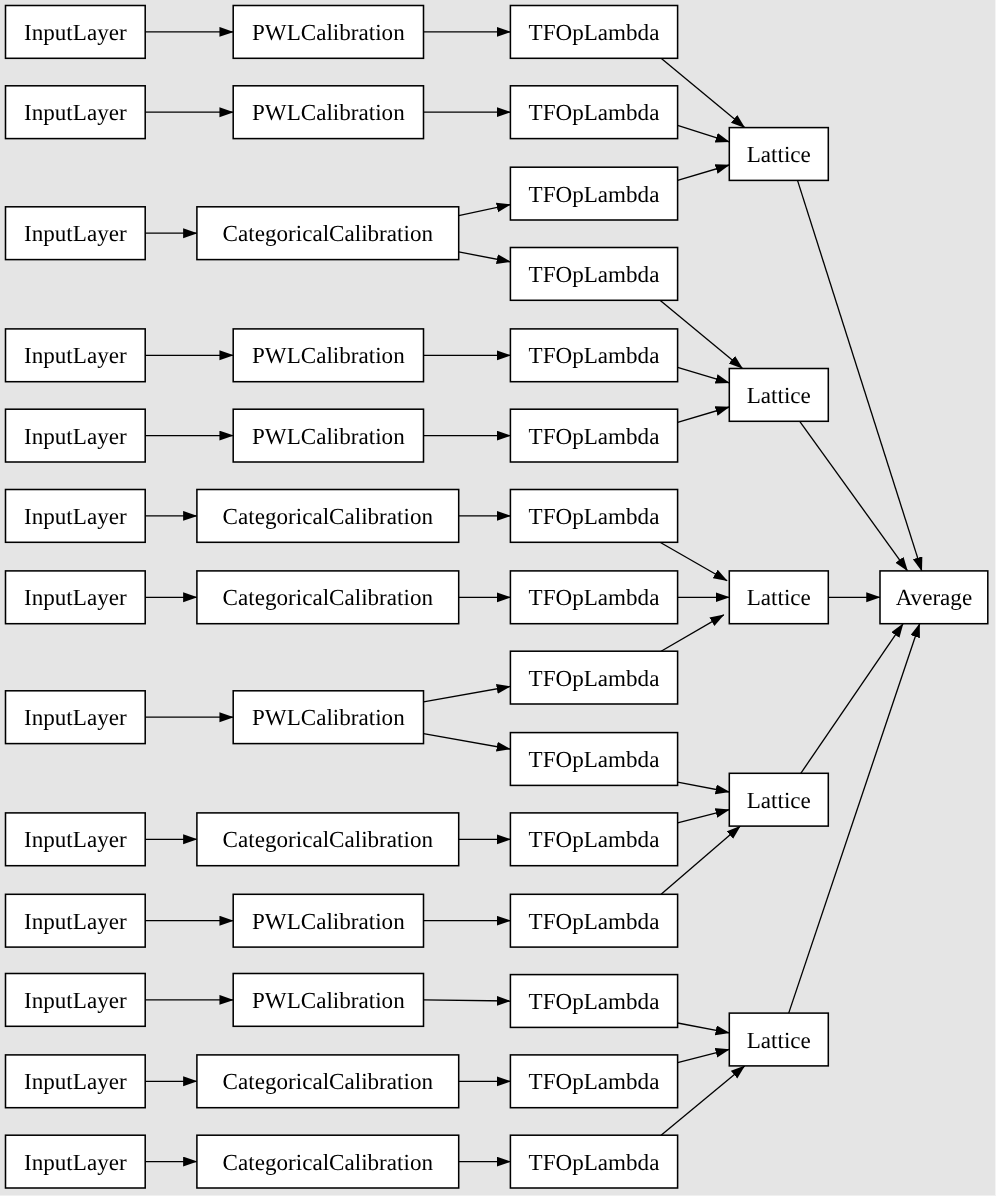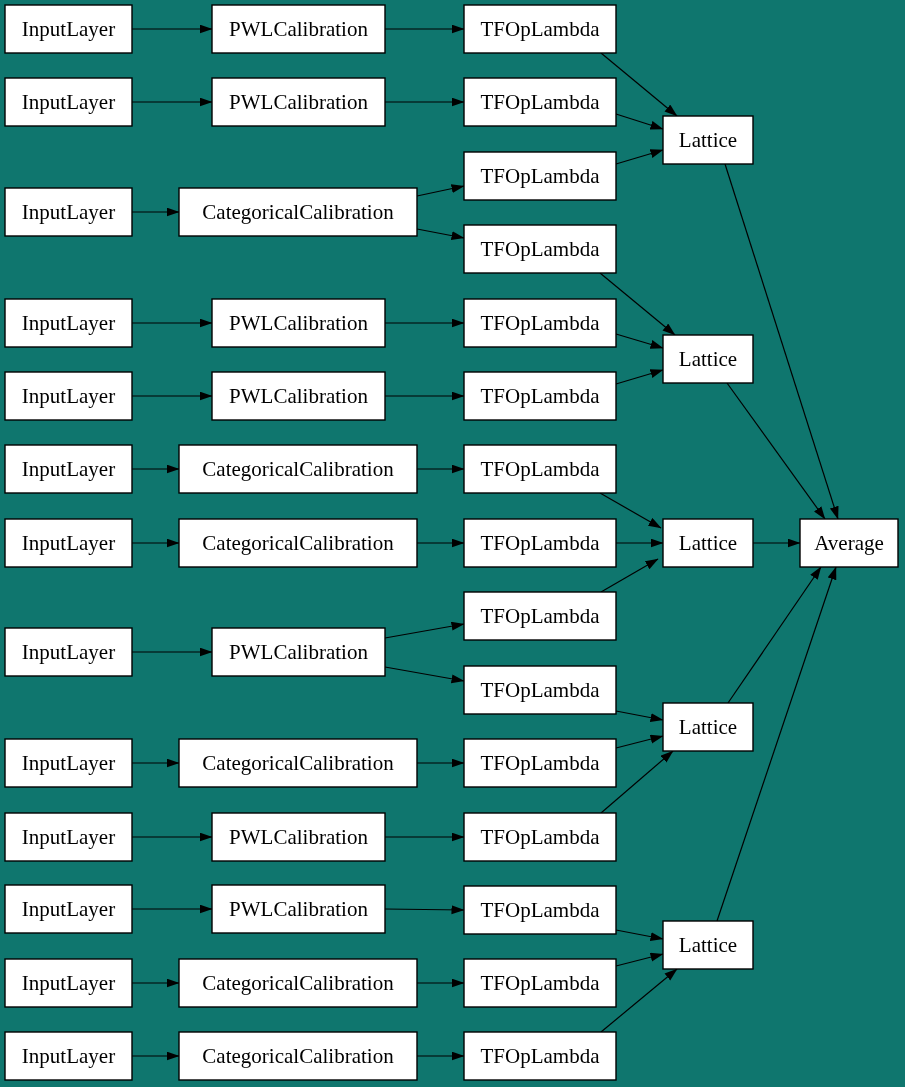--- a/index.html
+++ b/index.html
@@ -4,21 +4,21 @@
 <style>
   html, body {
     margin: 0;
     padding: 0;
     background: #ffffff;
   }
   .diagram-canvas {
     position: relative;
     width: 905px;
     height: 1087px;
-    background: #0f766e;
+    background: #e5e5e5;
     overflow: hidden;
     text-align: center;
   }
   svg.model-graph {
     display: block;
   }
   .node-box {
     fill: #ffffff;
     stroke: #000000;
     stroke-width: 1.4;

